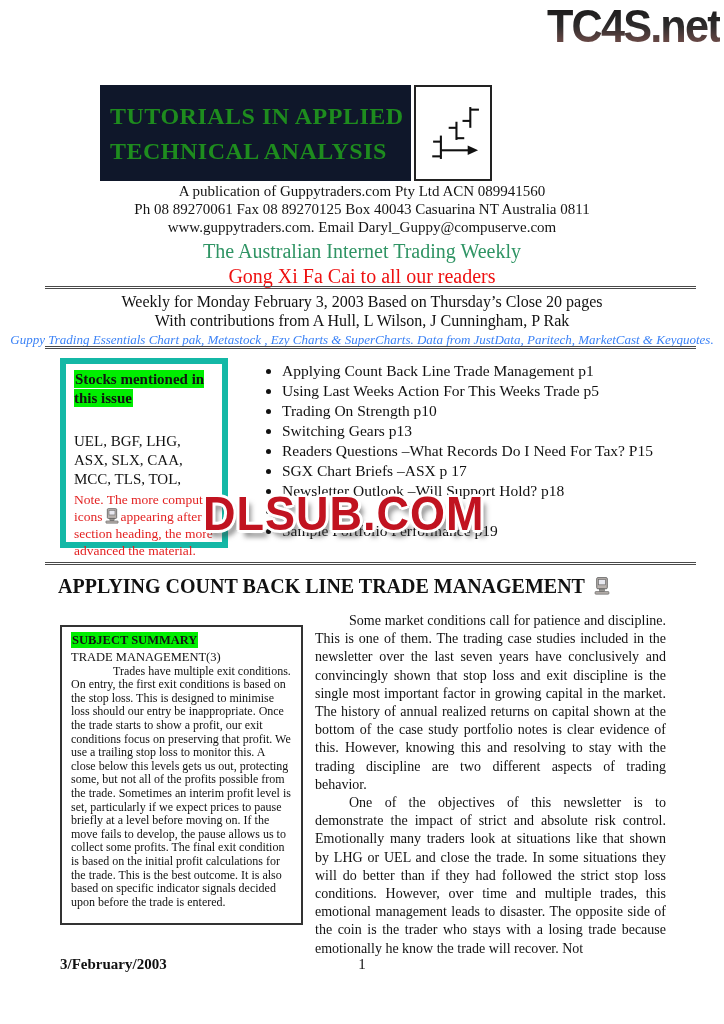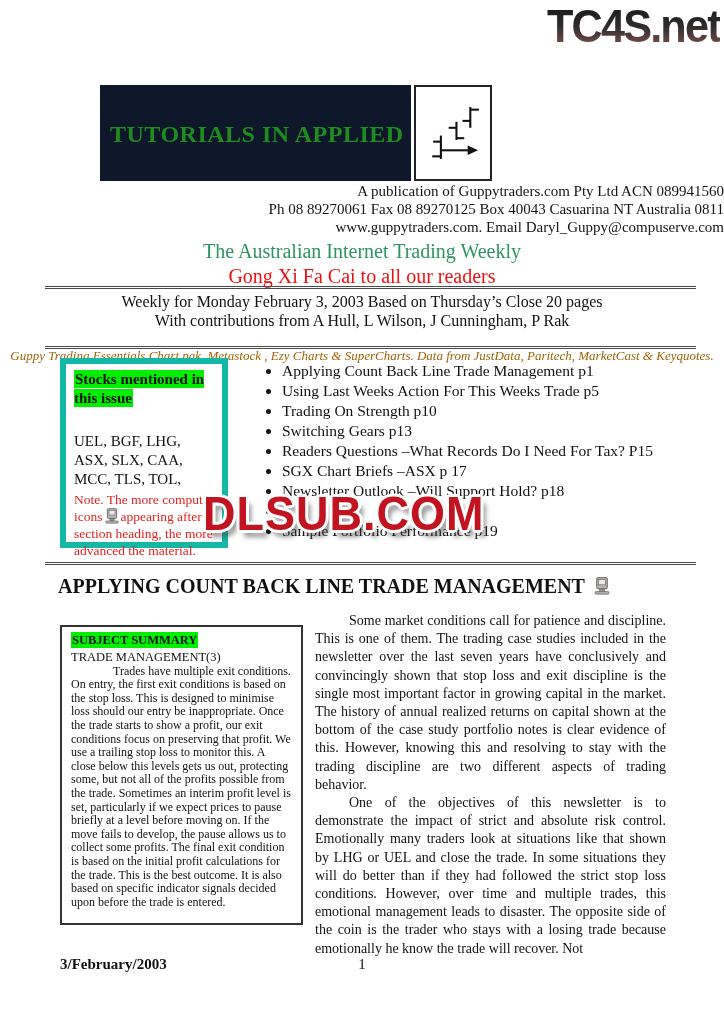--- a/index.html
+++ b/index.html
@@ -30,35 +30,35 @@
     color:#1e8c1e; font-weight:700; font-size:24px; line-height:35px; letter-spacing:0.5px;
     white-space:nowrap;
   }
   .logo-box {
     width:78px; margin-left:3px; background:#fff; border:2px solid #222;
     display:flex; align-items:center; justify-content:center;
   }
 
   
   .pub { position:absolute; top:182px; left:0; width:100%; text-align:center; }
-  .pub-line { font-size:15px; line-height:18px; color:#141414;text-align:right; }
+  .pub-line { font-size:15px; line-height:18px; color:#141414; }
   .tagline  { color:#2f9464; font-size:20px; line-height:25px; margin-top:3px; }
   .greeting { color:#ee1111; font-size:20px; line-height:25px; }
 
   
   .hrule { position:absolute; left:45px; right:28px; height:3px;
            border-top:1px solid #4a4a4a; border-bottom:1px solid #4a4a4a; }
   .hrule-1 { top:286px; }
   .hrule-2 { top:346px; }
   .hrule-3 { top:562px; }
 
   
   .weekly-block { position:absolute; top:292px; left:0; width:100%; text-align:center; }
   .weekly-line  { font-size:16px; line-height:19px; }
-  .tools-line   { color:#a16207; font-style:italic; font-size:13px; line-height:16px; margin-top:18px; }
+  .tools-line   { color:#3b82f6; font-style:italic; font-size:13px; line-height:16px; margin-top:2px; }
 
   
   .contents-wrap { position:absolute; top:358px; left:60px; right:55px; display:flex; }
   .stocks-box {
     flex:none; width:168px; height:190px; border:6px solid #14b8a6;
     padding:6px 8px; font-size:14.5px; line-height:18px;
   }
   .stocks-heading { display:inline; background:#00ee00; font-weight:700; font-size:15px; line-height:19px; padding:1px 1px; }
   .tickers { margin-top:24px; font-size:15px; line-height:19px; }
   .stocks-note { color:#e32222; font-size:13.5px; line-height:17px; margin-top:2px; }
@@ -121,20 +121,21 @@
 </head>
 <body>
 
 <div class="page">
 
   <div class="tc4s">TC4S.net</div>
 
   <div class="banner">
     <div class="banner-titles">
       <div class="banner-title">TUTORIALS IN APPLIED</div>
+      <div class="banner-title">TECHNICAL ANALYSIS</div>
     </div>
     <div class="logo-box">
       <span class="cicon">
         <svg width="64" height="70" viewBox="0 0 74 78" fill="none" stroke="#111" stroke-width="2.4">
           <path d="M57 9 v24"></path>
             <path d="M57 12 h10"></path>
             <path d="M48 25 h9"></path>
           <path d="M41 26 v21"></path>
             <path d="M32 33 h9"></path>
             <path d="M41 45 h9"></path>

